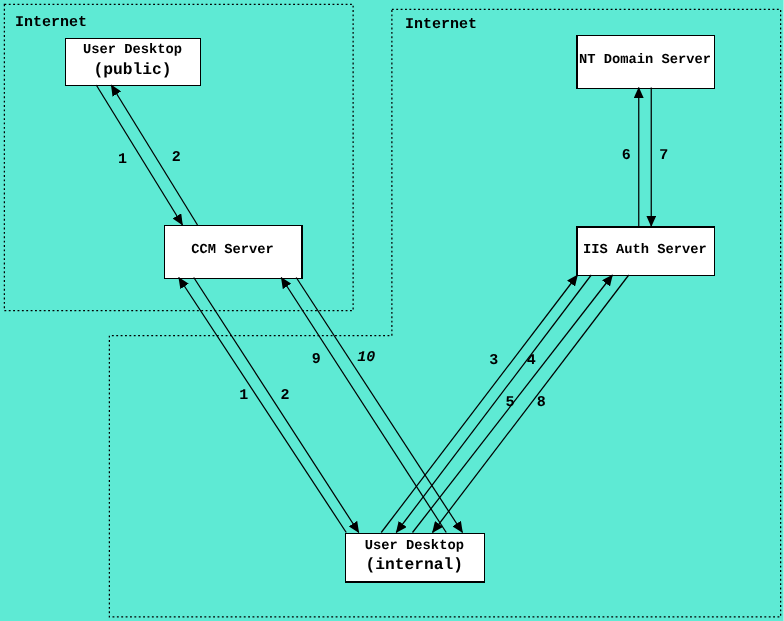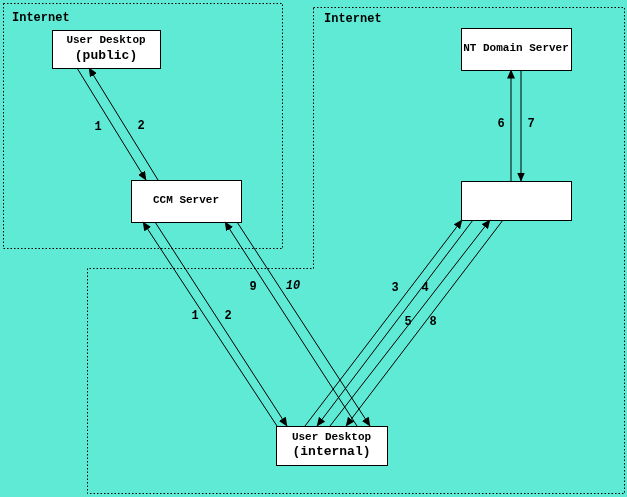--- a/index.html
+++ b/index.html
@@ -99,20 +99,23 @@
   </div>
 
   <div class="node" style="left:131px; top:180px; width:110px; height:42px;">
     <div class="title">CCM Server</div>
   </div>
 
   <div class="node" style="left:461px; top:28px; width:110px; height:42px;">
     <div class="title">NT Domain Server</div>
   </div>
 
+  <div class="node" style="left:461px; top:181px; width:110px; height:39px;">
+    <div class="title">IIS Auth Server</div>
+  </div>
 
   <div class="node" style="left:276px; top:426px; width:111px; height:39px;">
     <div class="title">User Desktop</div>
     <div class="sub">(internal)</div>
   </div>
 
   <div class="txt num" style="left:98px;  top:127px;">1</div>
   <div class="txt num" style="left:141px; top:126px;">2</div>
   <div class="txt num" style="left:195px; top:316px;">1</div>
   <div class="txt num" style="left:228px; top:316px;">2</div>

